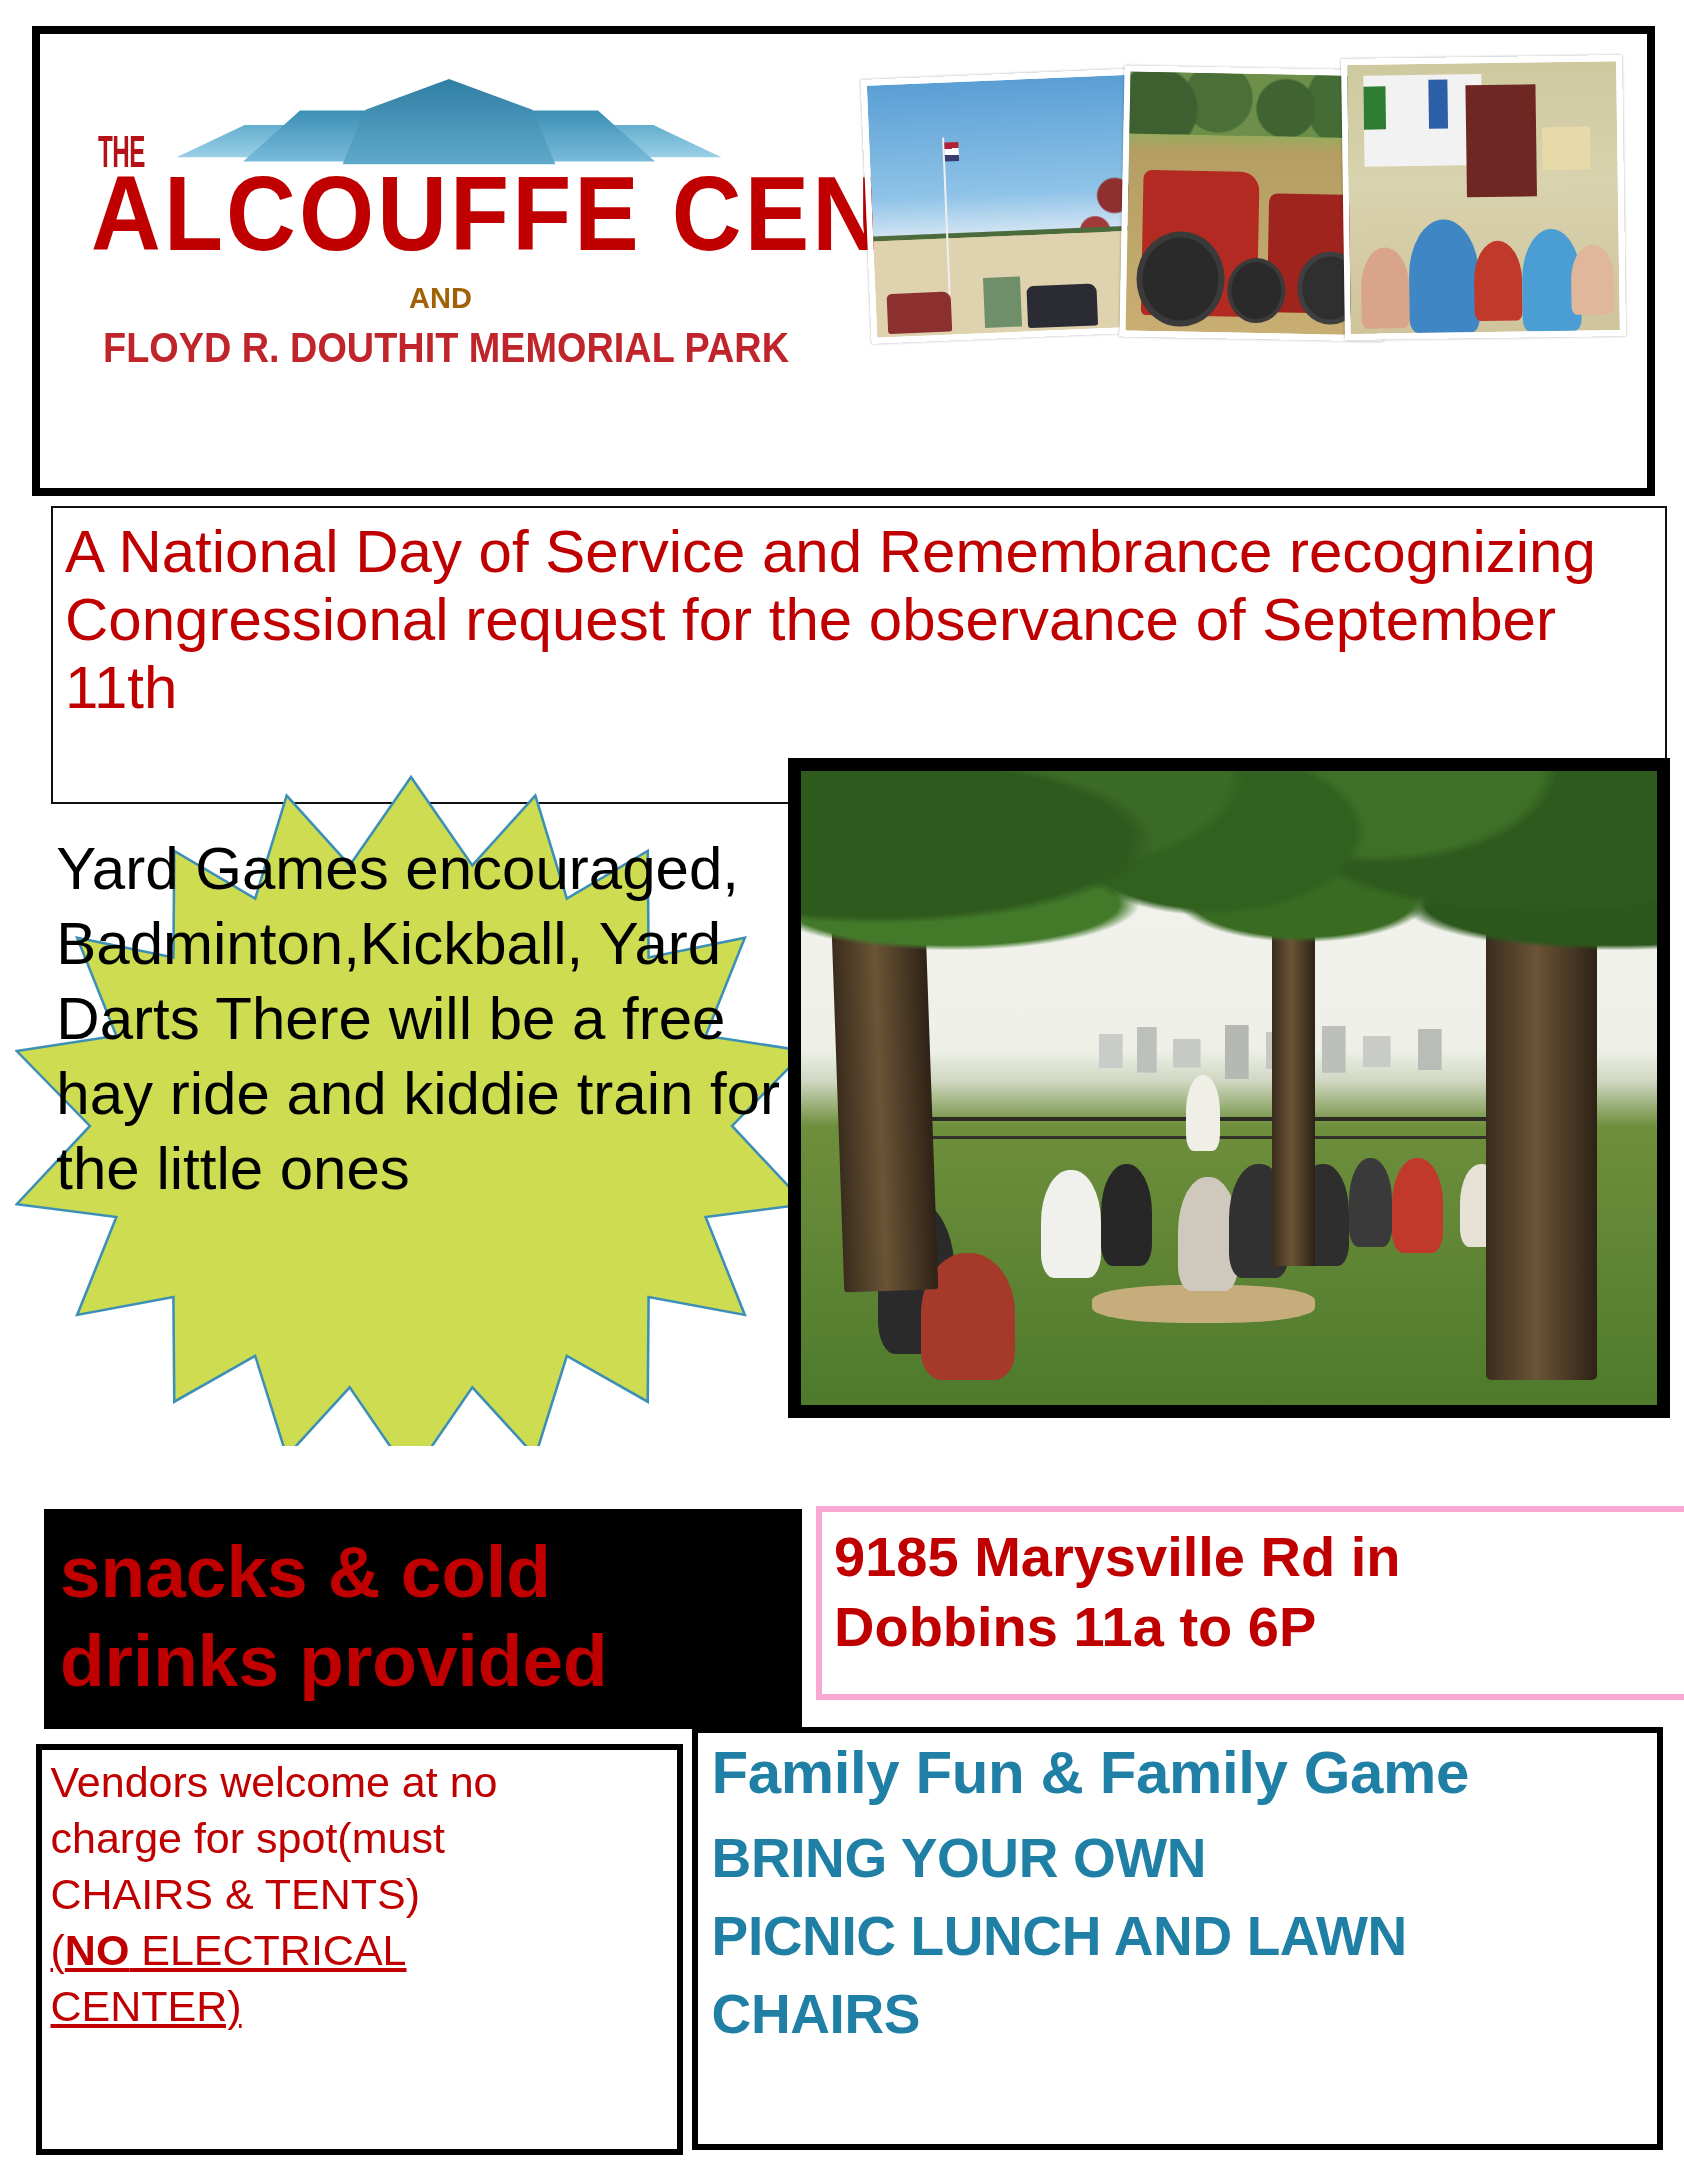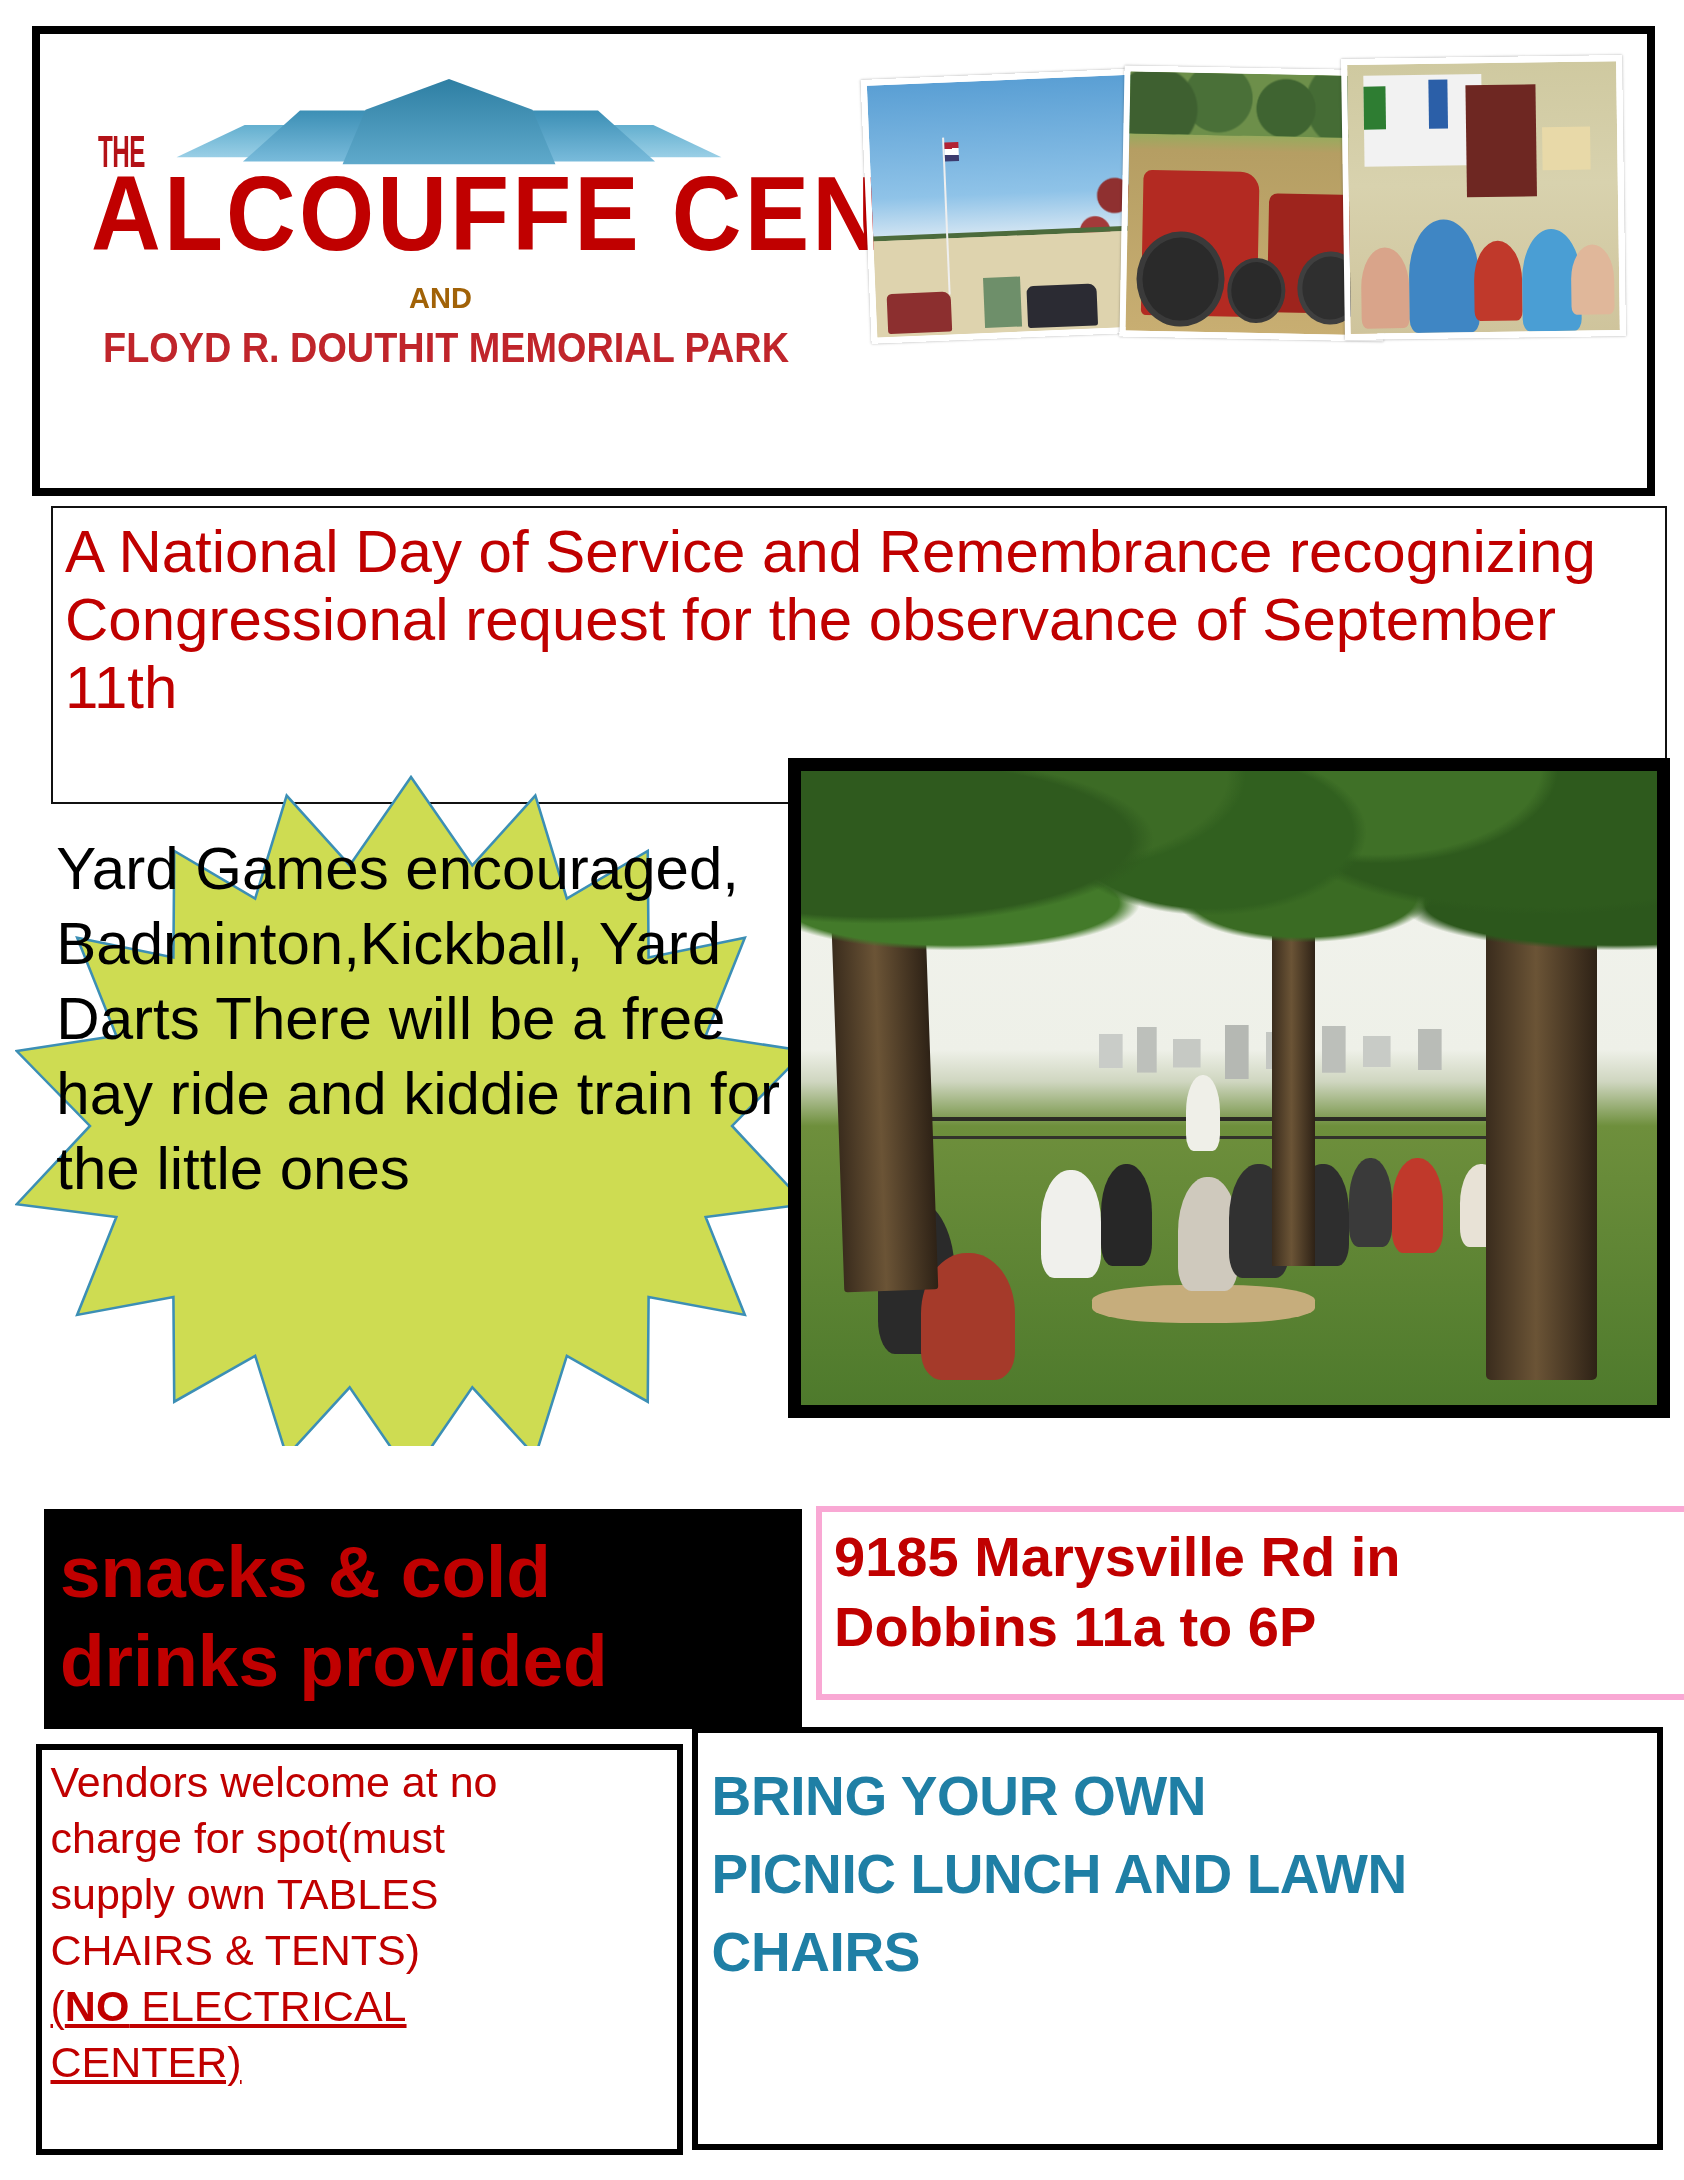--- a/index.html
+++ b/index.html
@@ -344,25 +344,25 @@
 
 <div class="abs" id="address-box">
   <div id="address-text">9185 Marysville Rd  in
 Dobbins   11a to 6P</div>
 </div>
 
 <div class="abs" id="vendors-box">
   <div id="vendors-text">
     <div class="nowrap"> Vendors welcome at no</div>
     <div class="nowrap">charge for spot(must</div>
-    <div class="nowrap">supply  own   TABLES</div>
     <div class="nowrap">CHAIRS &amp; TENTS)</div>
     <div class="nowrap" id="no-hookups-line"><span>(</span><span id="no-emph">NO</span><span>  ELECTRICAL</span></div>
     <div class="nowrap" id="hookups-line" style="text-decoration:underline;text-decoration-thickness:4.3px;text-underline-offset:3.4px;">CENTER)</div>
   </div>
 </div>
 
 <div class="abs" id="family-box">
+  <div id="family-headline">Family Fun &amp; Family Game</div>
   <div id="family-body"> BRING YOUR OWN
 PICNIC LUNCH AND LAWN
 CHAIRS</div>
 </div>
 
 
 </body></html>

